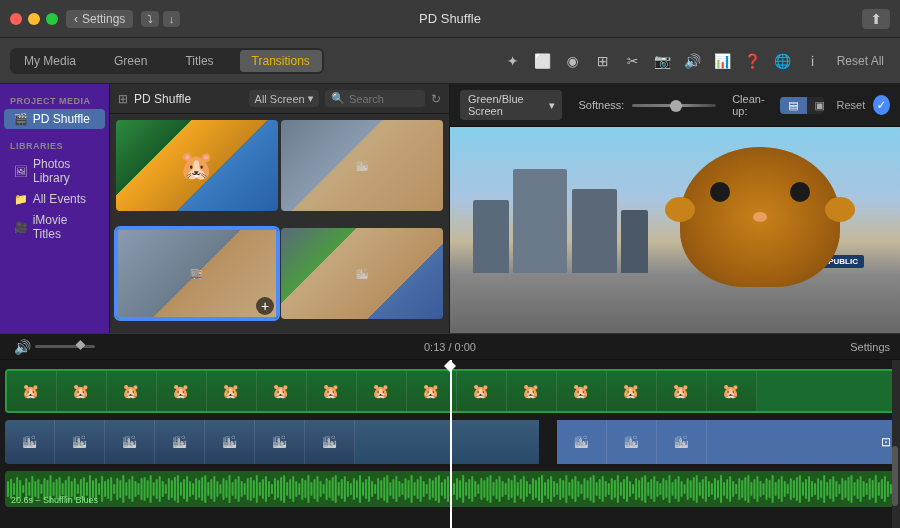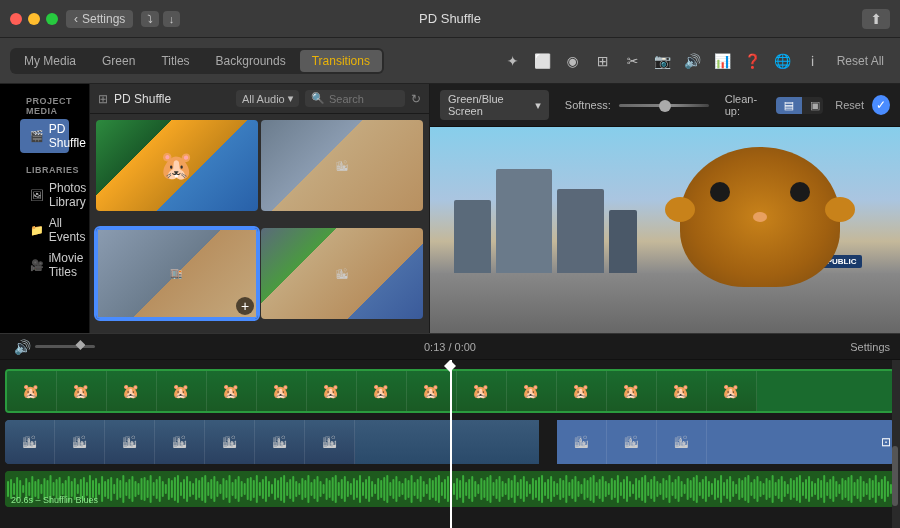--- a/index.html
+++ b/index.html
@@ -92,21 +92,21 @@
       align-items: center;
       padding: 0 10px;
       border-bottom: 1px solid #222;
       gap: 4px;
     }
     .tab-group {
       display: flex;
       background: #2a2a2a;
       border-radius: 6px;
       padding: 2px;
-      gap: 2px;
+      gap: 14px;
     }
     .tab-btn {
       padding: 4px 12px;
       border-radius: 4px;
       font-size: 12px;
       color: #aaa;
       cursor: pointer;
       white-space: nowrap;
     }
     .tab-btn.active {
@@ -132,24 +132,24 @@
     }
     .reset-all-btn {
       font-size: 12px;
       color: #aaa;
       cursor: pointer;
       padding: 3px 6px;
     }
 
     
     .sidebar {
-      width: 90px;
-      background: #000000;
+      width: 110px;
+      background: #4c1d95;
       border-right: 1px solid #1a1a1a;
-      padding: 8px 16px;
+      padding: 8px 0;
       flex-shrink: 0;
     }
     .sidebar-section-label {
       font-size: 9px;
       font-weight: 700;
       color: #888;
       text-transform: uppercase;
       padding: 4px 10px 2px;
       letter-spacing: 0.5px;
     }
@@ -665,21 +665,20 @@
         <span>⬆</span>
       </div>
     </div>
   </div>
 
   <div class="toolbar">
     <div class="tab-group">
       <div class="tab-btn">My Media</div>
       <div class="tab-btn">Green</div>
       <div class="tab-btn">Titles</div>
-      <div class="tab-btn">Backgrounds</div>
       <div class="tab-btn active">Transitions</div>
     </div>
     <div class="toolbar-spacer"></div>
     <div class="toolbar-right">
       <div class="tool-icon">✦</div>
       <div class="tool-icon">⬜</div>
       <div class="tool-icon">◉</div>
       <div class="tool-icon">⊞</div>
       <div class="tool-icon">✂</div>
       <div class="tool-icon">📷</div>
@@ -713,21 +712,21 @@
         <span class="sidebar-icon">🎥</span>
         <span>iMovie Titles</span>
       </div>
     </div>
 
     <div class="media-panel">
       <div class="media-header">
         <div class="grid-icon">⊞</div>
         <span class="media-title">PD Shuffle</span>
         <div class="all-clips-selector">
-          <span>All Audio</span>
+          <span>All Screen</span>
           <span>▾</span>
         </div>
         <div class="search-box">
           <span class="search-icon">🔍</span>
           <input class="search-input" type="text" placeholder="Search" style="">
         </div>
         <span class="refresh-icon">↻</span>
       </div>
 
       <div class="media-grid">

